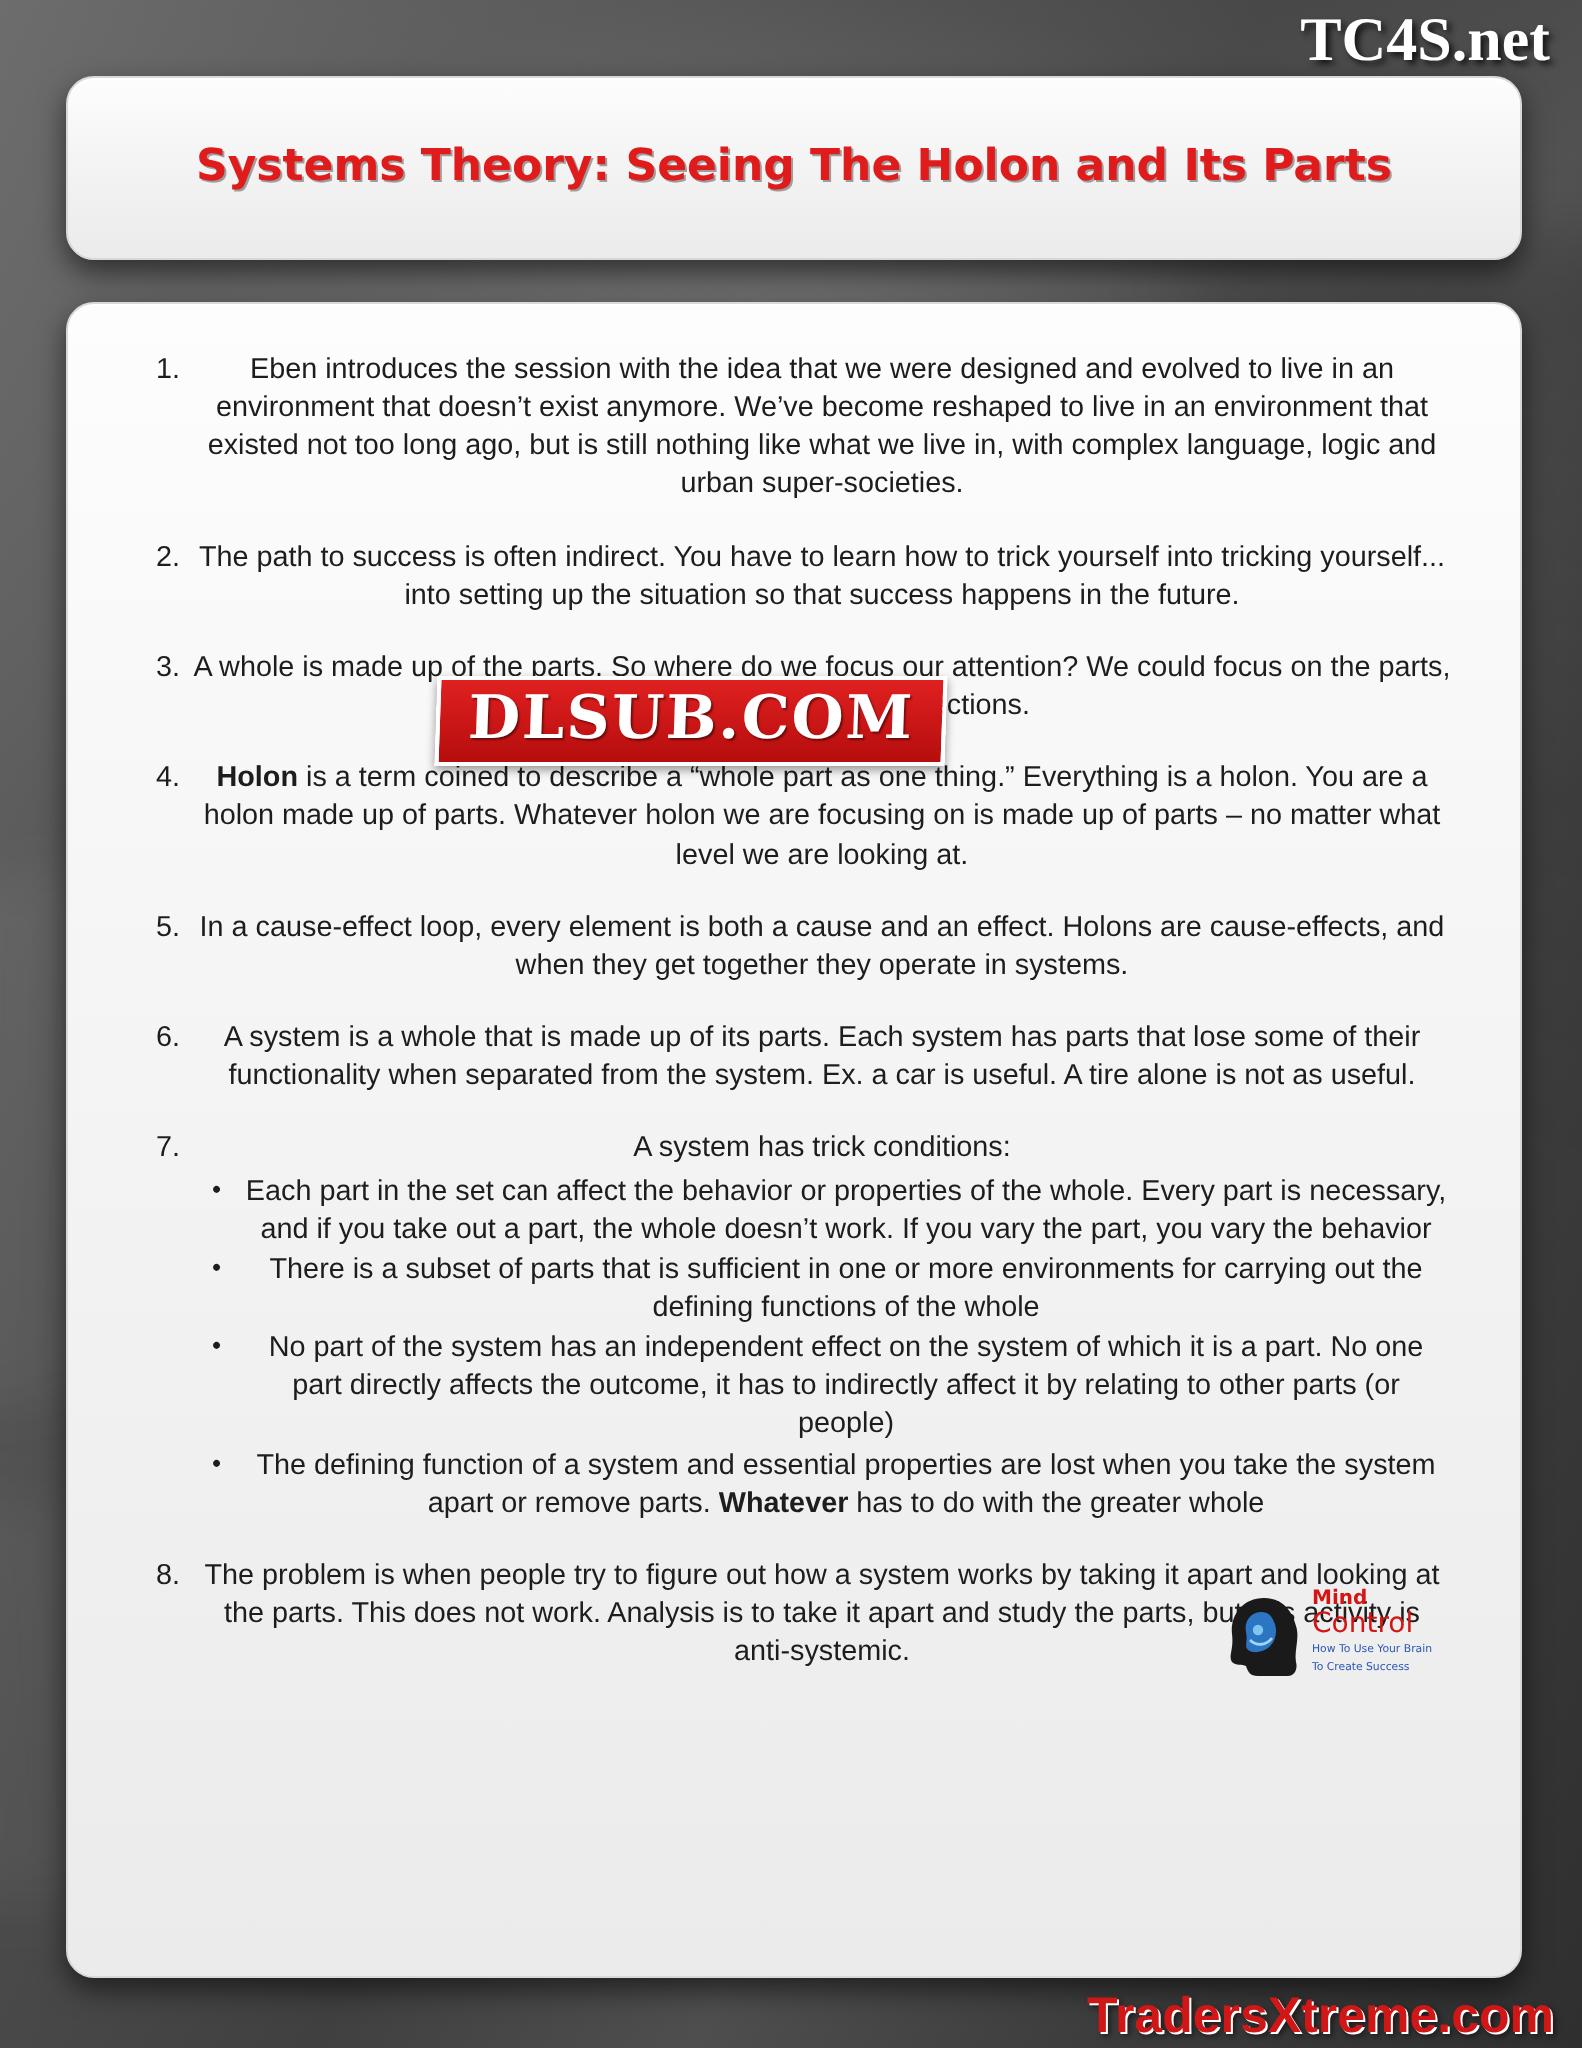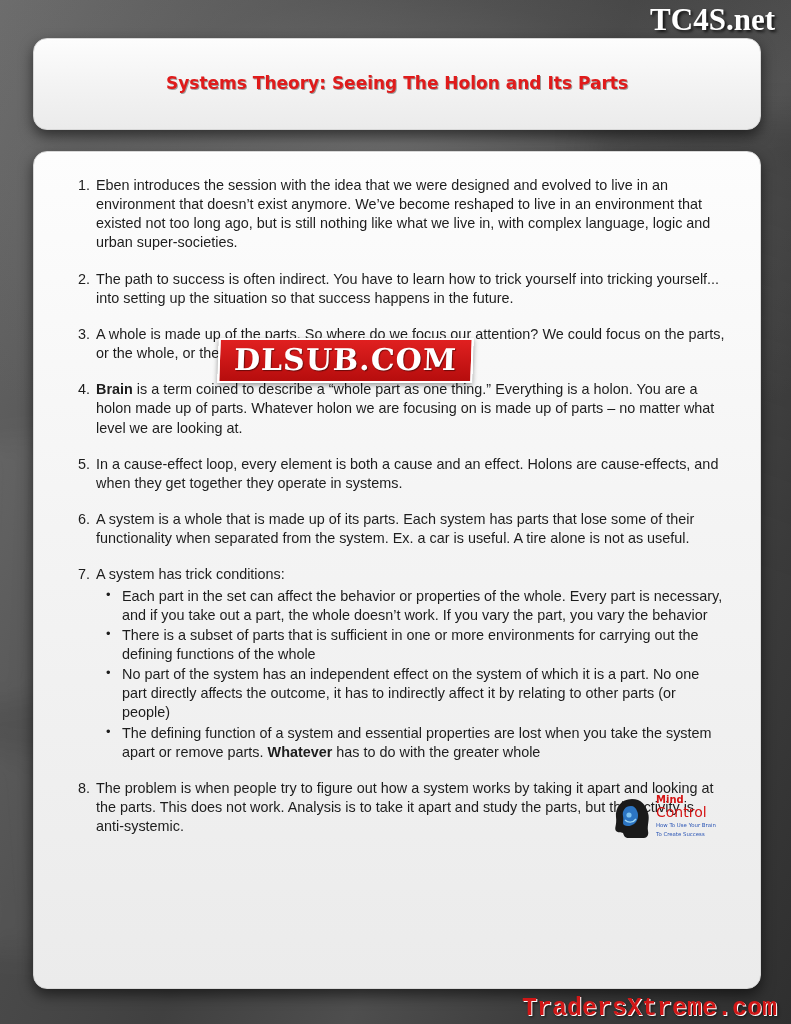--- a/index.html
+++ b/index.html
@@ -74,21 +74,21 @@
     top: 38px;
     width: 726px;
     height: 90px;
     display: flex;
     align-items: center;
     justify-content: center;
   }
   .title-text {
     font-family: "DejaVu Sans", sans-serif;
     font-weight: bold;
-    font-size: 17px;
+    font-size: 22px;
     line-height: 1.28;
     text-align: center;
     color: #e01b1b;
     text-shadow: 1px 1px 0 rgba(0,0,0,0.35);
     padding: 0 20px;
   }
 
   .body-card {
     left: 33px;
     top: 151px;
@@ -103,20 +103,21 @@
     color: #1d1d1d;
     font-size: 14.4px;
     line-height: 1.33;
   }
 
   ol.outline {
     margin: 0;
     padding: 0 0 0 34px;
     list-style: none;
     counter-reset: item;
+    text-align: center;
   }
   ol.outline > li {
     position: relative;
     margin: 0 0 17px 0;
     padding: 0 6px 0 0;
     counter-increment: item;
   }
   ol.outline > li::before {
     content: counter(item) ".";
     position: absolute;
@@ -210,21 +211,21 @@
     font-size: 5.4px;
     color: #2a55b5;
     line-height: 1.25;
     margin-top: 2px;
   }
 
   .watermark-bottom {
     position: absolute;
     bottom: 1px;
     right: 14px;
-    font-family: Liberation Mono, monospace;
+    font-family: Liberation Sans, sans-serif;
     font-weight: bold;
     font-size: 25px;
     color: #cf1717;
     text-shadow: 1px 1px 0 #ffffff, 2px 2px 3px rgba(0,0,0,0.6);
     z-index: 6;
   }
 </style>
 </head>
 <body>
 
@@ -250,21 +251,21 @@
 
         <li>
           <span class="li-text">The path to success is often indirect. You have to learn how to trick yourself into tricking yourself... into setting up the situation so that success happens in the future.</span>
         </li>
 
         <li>
           <span class="li-text">A whole is made up of the parts. So where do we focus our attention? We could focus on the parts, or the whole, or the connections.</span>
         </li>
 
         <li>
-          <span class="li-text"><b>Brain</b><span> is a term coined to describe a “whole part as one thing.” Everything is a holon. You are a holon made up of parts. Whatever holon we are focusing on is made up of parts – no matter what level we are looking at.</span></span>
+          <span class="li-text"><b>Holon</b><span> is a term coined to describe a “whole part as one thing.” Everything is a holon. You are a holon made up of parts. Whatever holon we are focusing on is made up of parts – no matter what level we are looking at.</span></span>
         </li>
 
         <li>
           <span class="li-text">In a cause-effect loop, every element is both a cause and an effect. Holons are cause-effects, and when they get together they operate in systems.</span>
         </li>
 
         <li>
           <span class="li-text">A system is a whole that is made up of its parts. Each system has parts that lose some of their functionality when separated from the system. Ex. a car is useful. A tire alone is not as useful.</span>
         </li>
 

